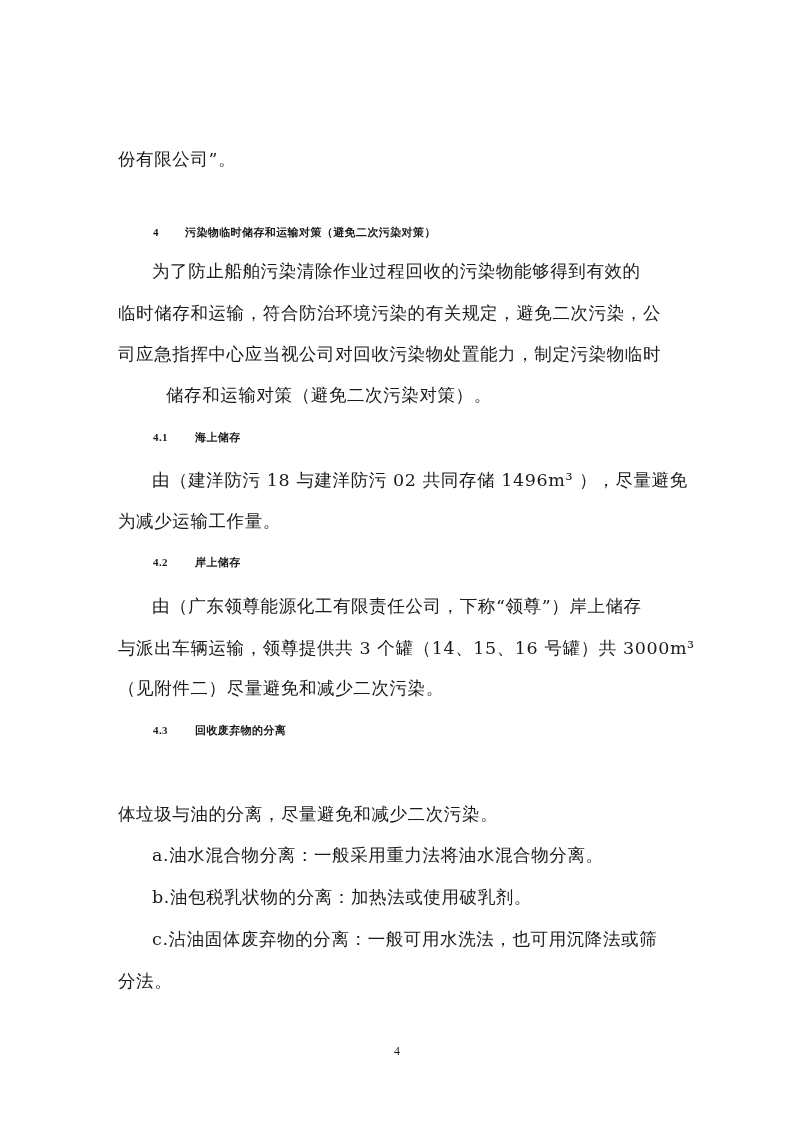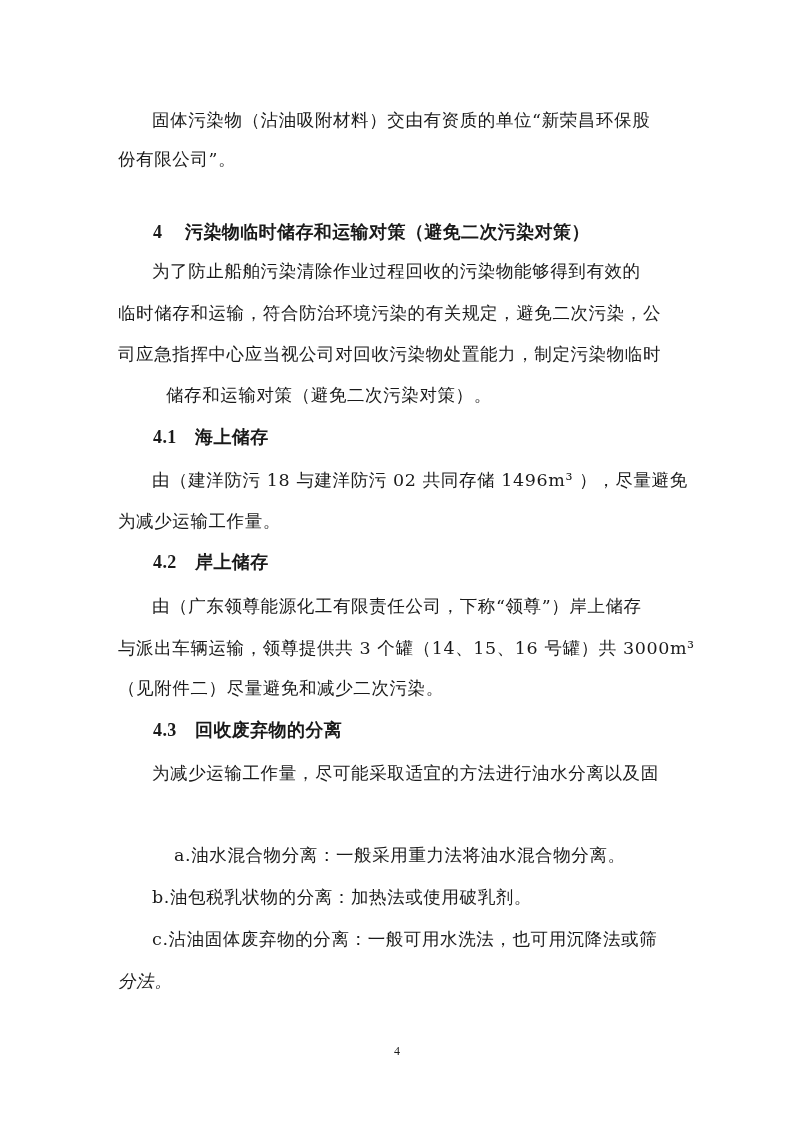--- a/index.html
+++ b/index.html
@@ -24,21 +24,21 @@
     .line {
       position: absolute;
       white-space: nowrap;
       font-size: 17.5px;
       line-height: 22px;
       letter-spacing: 0.6px;
     }
     .heading {
       font-family: "DejaVu Sans", "Liberation Sans", sans-serif;
       font-weight: bold;
-      font-size: 18px;
+      font-size: 11px;
       letter-spacing: 0.4px;
     }
     .heading .num {
       font-family: "Liberation Serif", "DejaVu Serif", serif;
       font-weight: bold;
       display: inline-block;
     }
     .heading .num.n1 { width: 32px; }
     .heading .num.n2 { width: 42px; }
     .page-number {
@@ -50,21 +50,20 @@
       font-family: "Liberation Serif", "DejaVu Serif", serif;
       font-size: 12px;
       line-height: 14px;
     }
   </style>
 </head>
 <body>
 
 <div class="page">
 
-  <div class="line" style="left:152px; top:109px;">固体污染物（沾油吸附材料）交由有资质的单位“新荣昌环保股</div>
   <div class="line" style="left:118px; top:148px;">份有限公司”。</div>
 
   <div class="line heading" style="left:153px; top:221px;">
     <span class="num n1">4</span><span>污染物临时储存和运输对策（避免二次污染对策）</span>
   </div>
 
   <div class="line" style="left:152px; top:260px;">为了防止船舶污染清除作业过程回收的污染物能够得到有效的</div>
   <div class="line" style="left:118px; top:302px;">临时储存和运输，符合防治环境污染的有关规定，避免二次污染，公</div>
   <div class="line" style="left:118px; top:343px;">司应急指挥中心应当视公司对回收污染物处置能力，制定污染物临时</div>
   <div class="line" style="left:118px; top:384px;margin-left:48px;">储存和运输对策（避免二次污染对策）。</div>
@@ -81,22 +80,22 @@
   </div>
 
   <div class="line" style="left:152px; top:595px;">由（广东领尊能源化工有限责任公司，下称“领尊”）岸上储存</div>
   <div class="line" style="left:118px; top:637px;">与派出车辆运输，领尊提供共 3 个罐（14、15、16 号罐）共 3000m³</div>
   <div class="line" style="left:118px; top:677px;">（见附件二）尽量避免和减少二次污染。</div>
 
   <div class="line heading" style="left:153px; top:719px;">
     <span class="num n2">4.3</span><span>回收废弃物的分离</span>
   </div>
 
-  <div class="line" style="left:152px; top:762px;">为减少运输工作量，尽可能采取适宜的方法进行油水分离以及固</div>
+  <div class="line" style="left:118px; top:803px;">体垃圾与油的分离，尽量避免和减少二次污染。</div>
 
-  <div class="line" style="left:152px; top:844px;margin-left:22px;">a.油水混合物分离：一般采用重力法将油水混合物分离。</div>
+  <div class="line" style="left:152px; top:844px;">a.油水混合物分离：一般采用重力法将油水混合物分离。</div>
   <div class="line" style="left:152px; top:886px;">b.油包税乳状物的分离：加热法或使用破乳剂。</div>
   <div class="line" style="left:152px; top:928px;">c.沾油固体废弃物的分离：一般可用水洗法，也可用沉降法或筛</div>
-  <div class="line" style="left:118px; top:970px;font-style:italic;">分法。</div>
+  <div class="line" style="left:118px; top:970px;">分法。</div>
 
   <div class="page-number">4</div>
 
 </div>
 
 </body></html>

